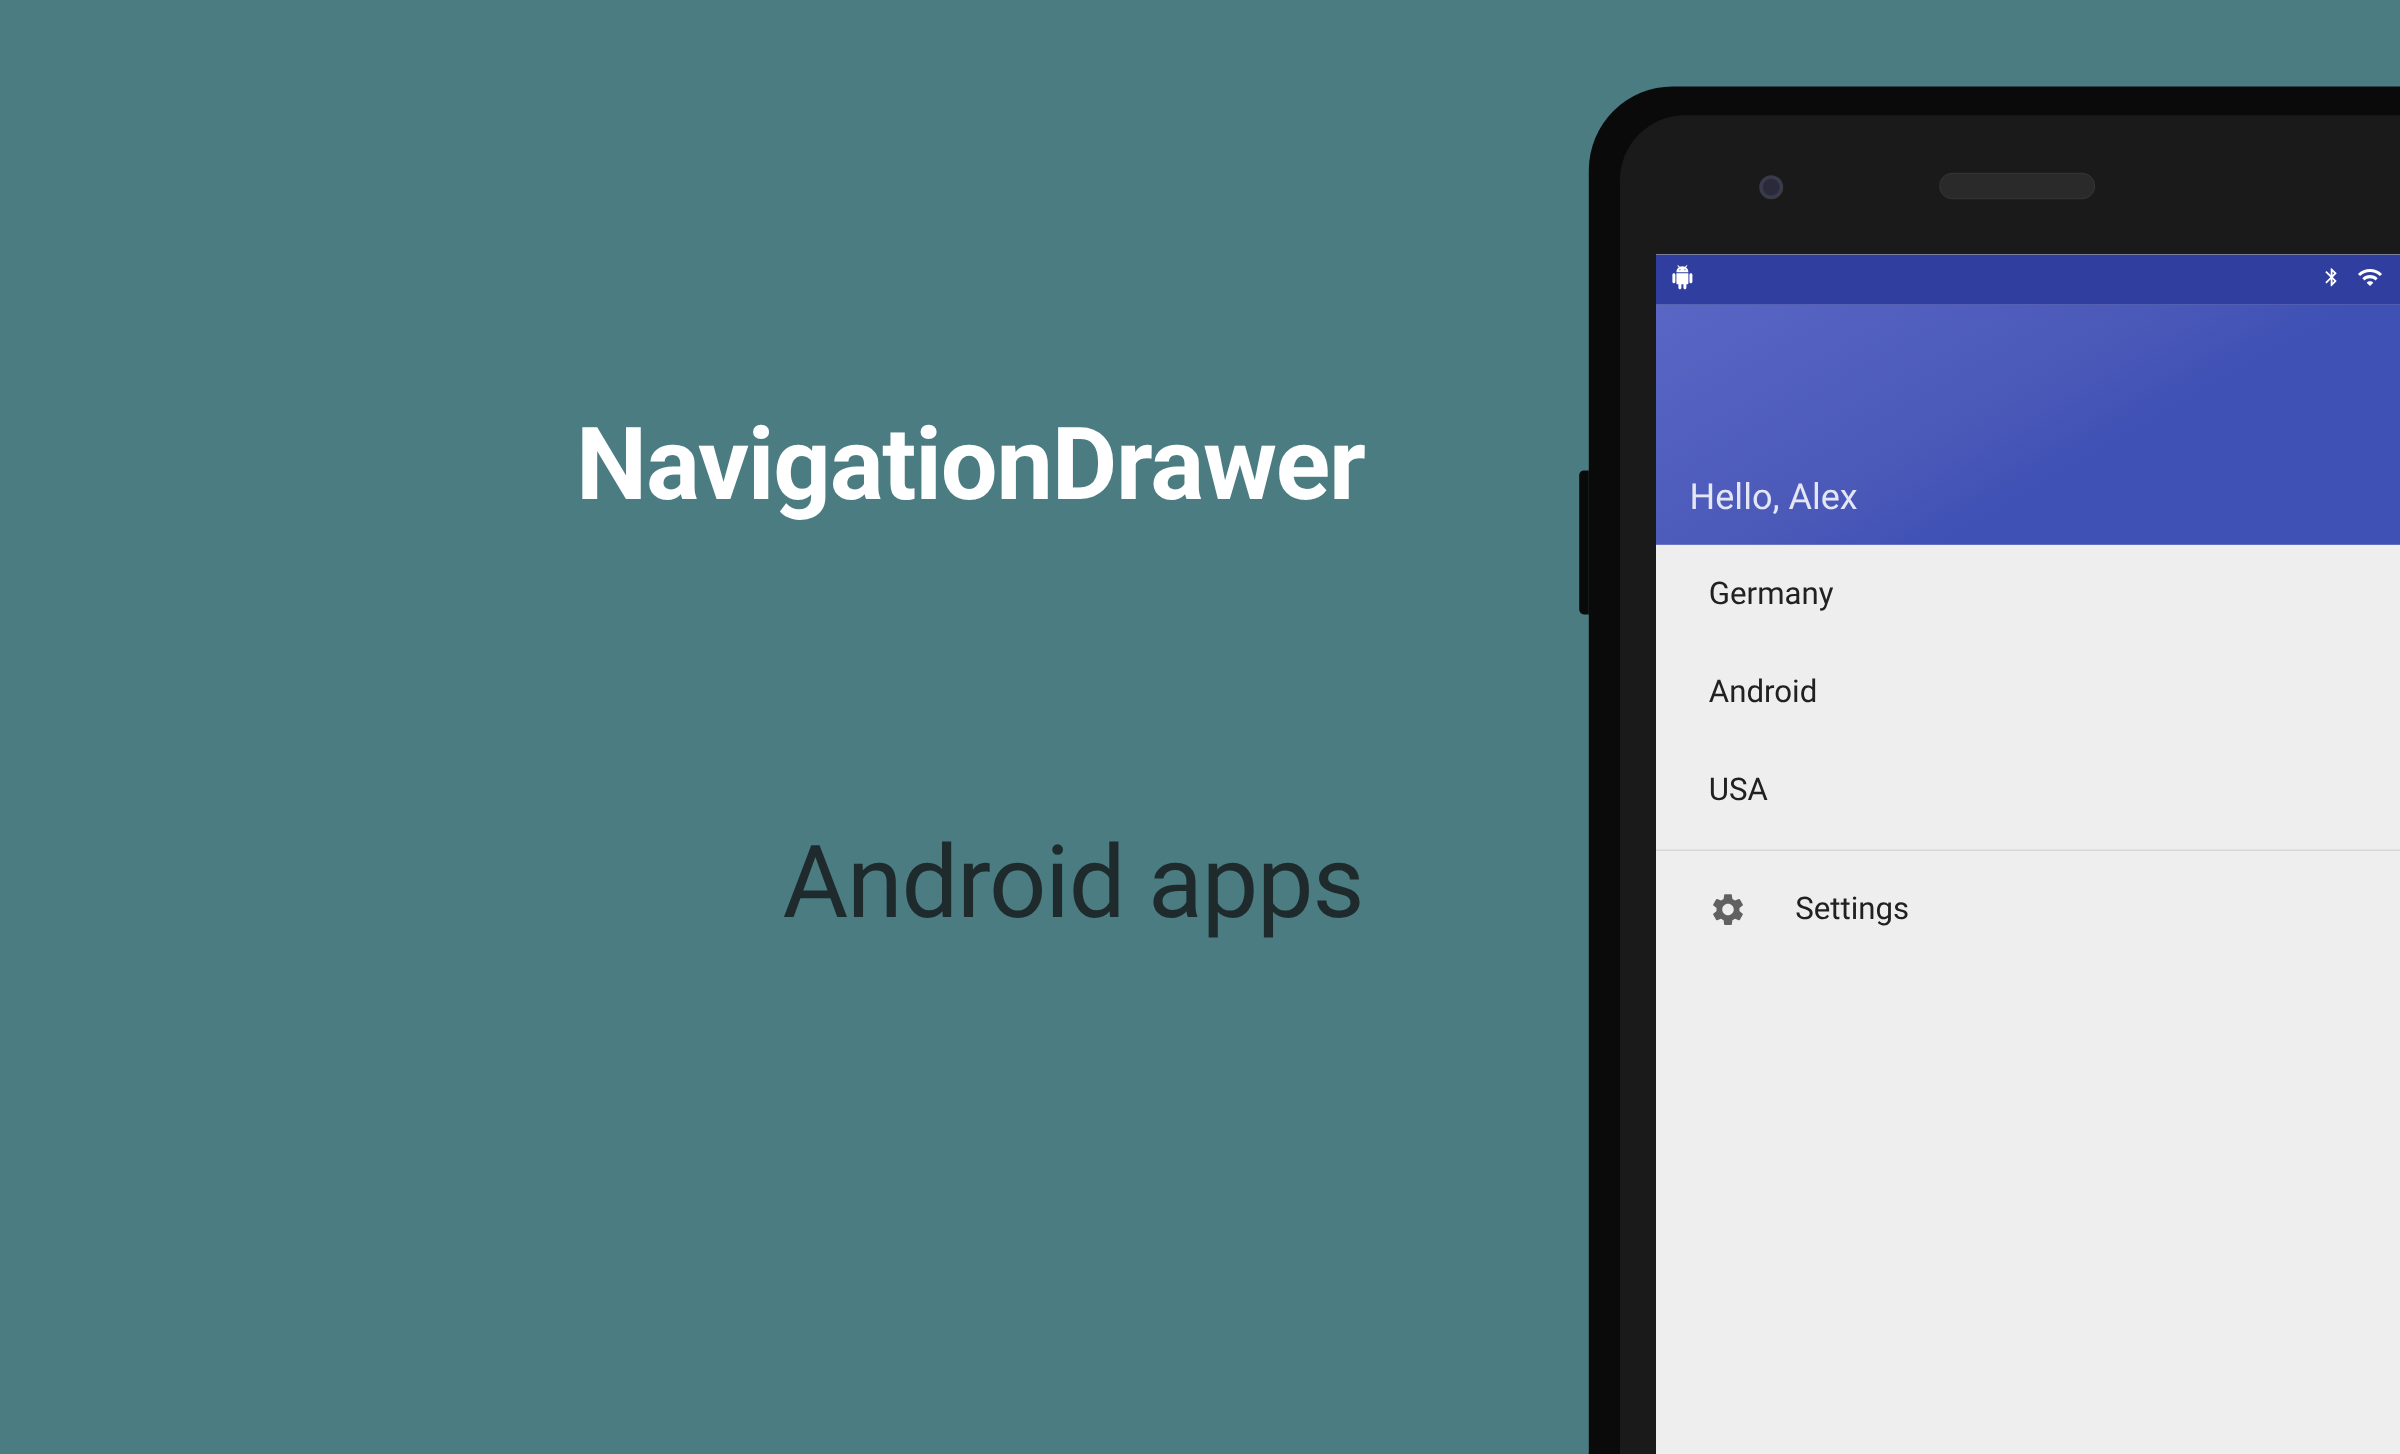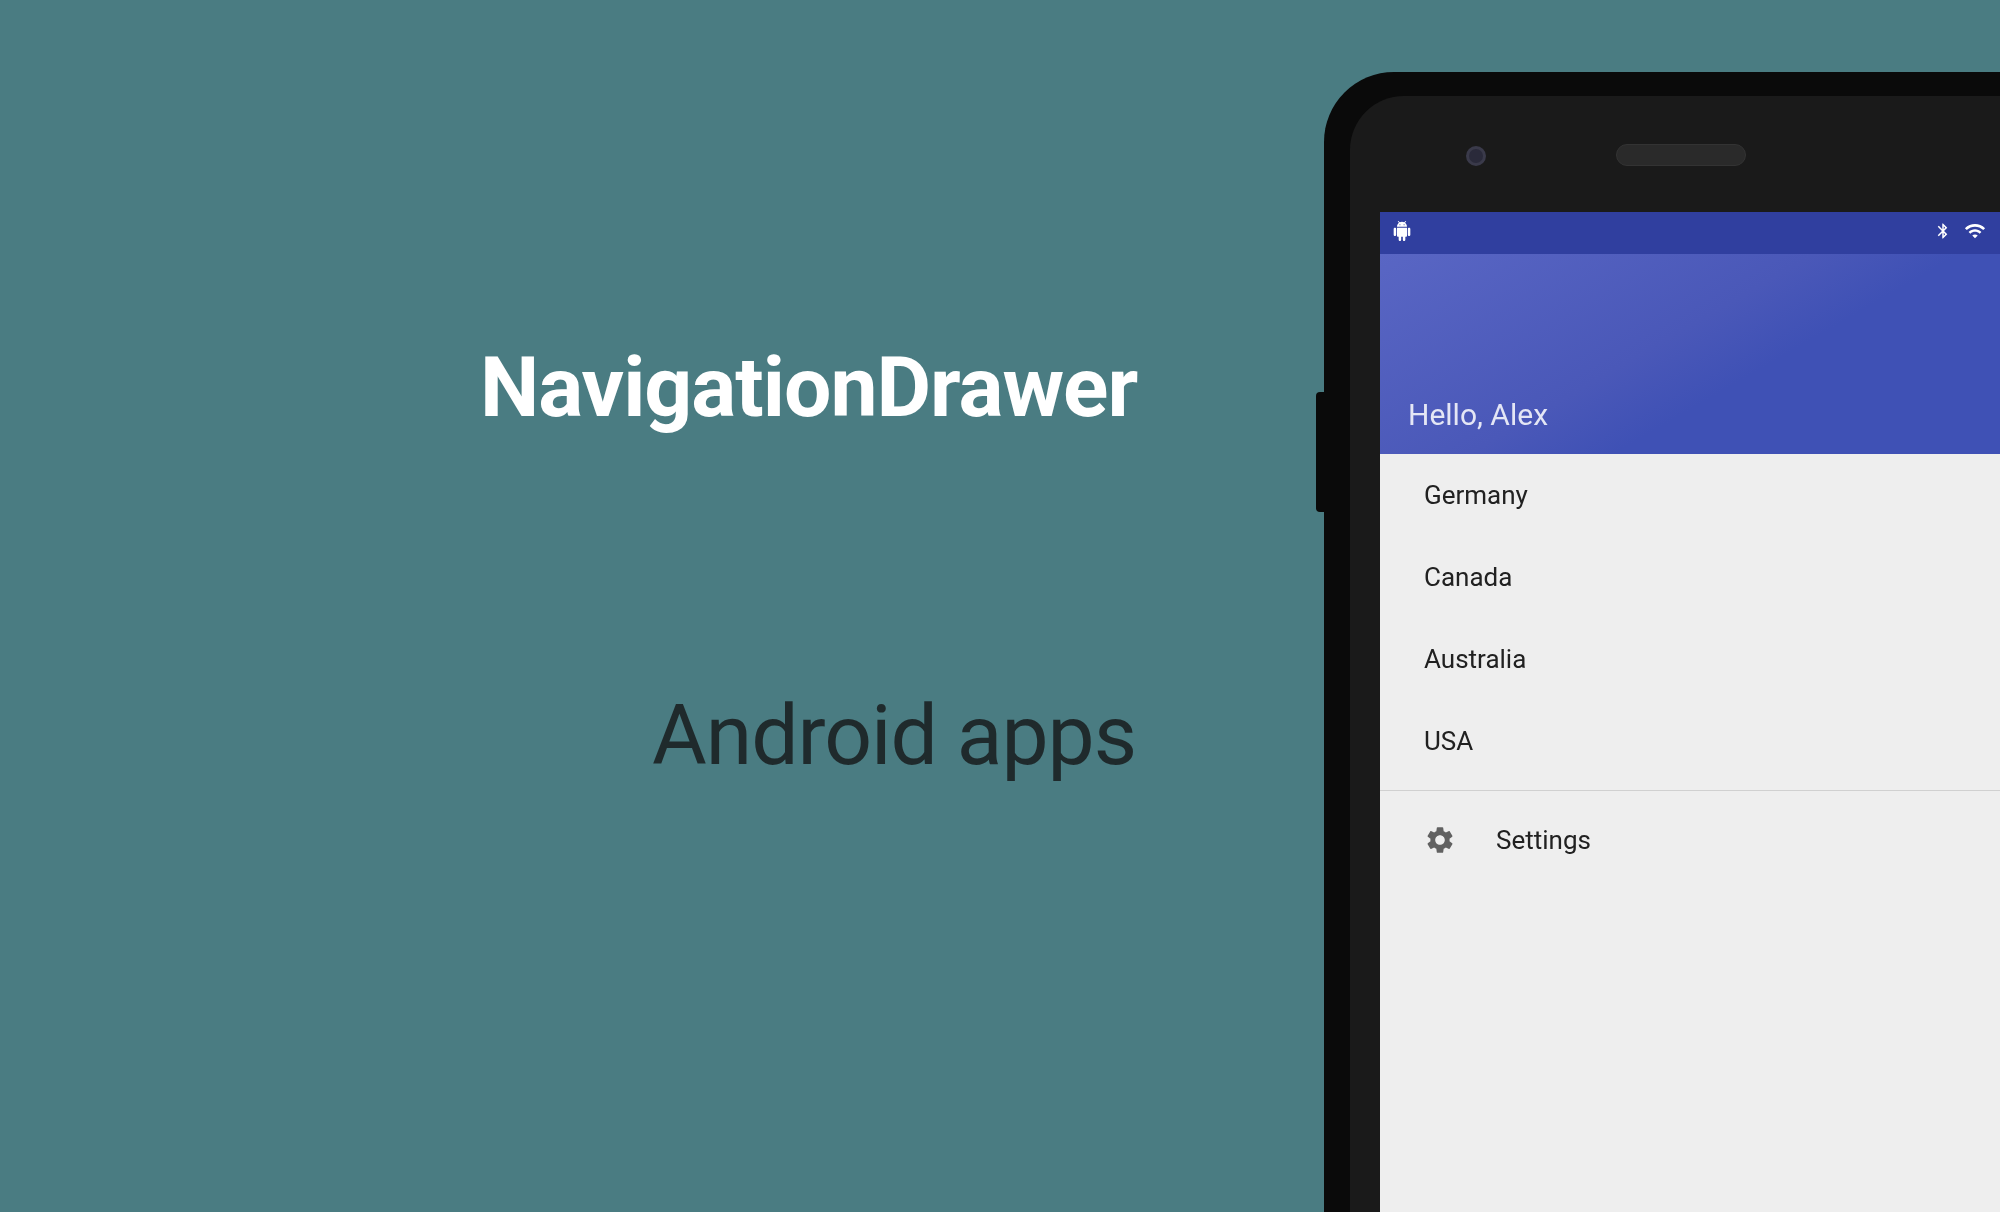--- a/index.html
+++ b/index.html
@@ -188,24 +188,21 @@
 
       <div class="drawer-header">
         <div class="greeting">Hello, Alex</div>
       </div>
 
       <div class="drawer-body">
         <div class="menu-item">
           <span>Germany</span>
         </div>
         <div class="menu-item">
-          <span>Canada</span>
-        </div>
-        <div class="menu-item">
-          <span>Australia</span>
+          <span>Android</span>
         </div>
         <div class="menu-item">
           <span>USA</span>
         </div>
 
         <div class="divider"></div>
 
         <div class="menu-item">
           <span class="menu-item-icon">
             <svg viewBox="0 0 24 24">

